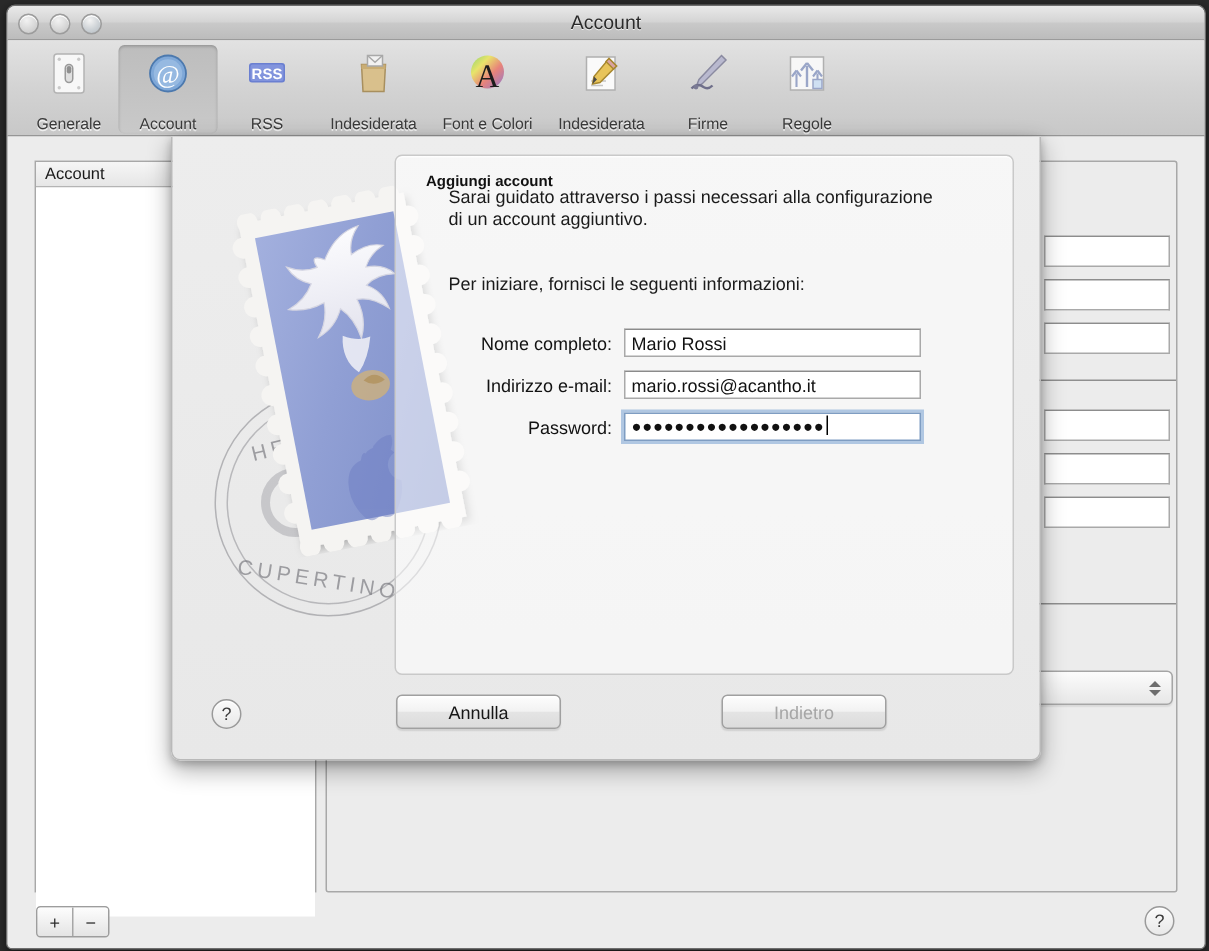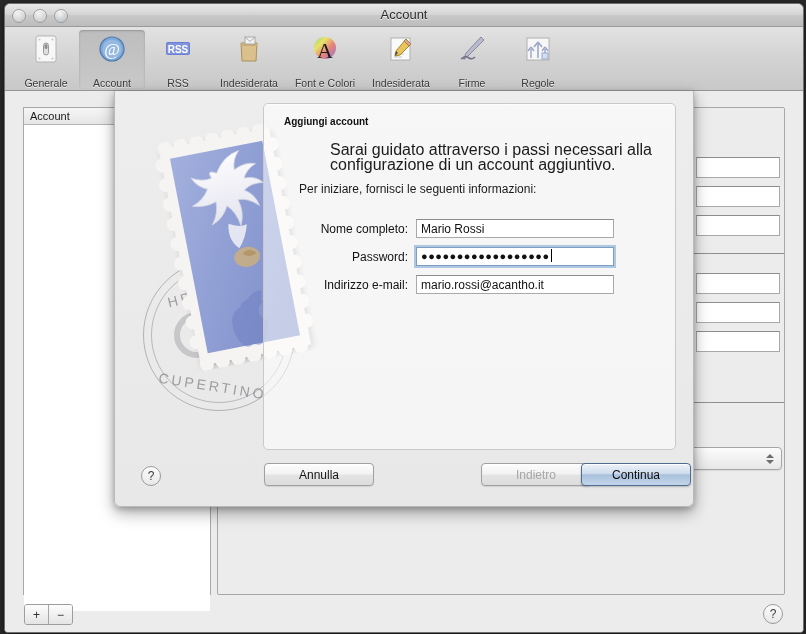--- a/index.html
+++ b/index.html
@@ -227,26 +227,25 @@
   }
   .sheet-title {
     position: absolute;
     left: 20px; top: 12px;
     font-size: 10px;
     font-weight: bold;
     color: #111;
   }
   .sheet-para {
     position: absolute;
-    left: 35px; top: 38px;
+    left: 35px; top: 20px;
     width: 330px;
-    font-size: 16px;
+    font-size: 12px;
     color: #1b1b1b;
     line-height: 15px;
-    margin-left: 31px;
   }
   .sheet-para2 {
     position: absolute;
     left: 35px; top: 78px;
     width: 350px;
     font-size: 12px;
     color: #1b1b1b;
   }
 
   .form {
@@ -627,38 +626,37 @@
           <div class="sheet-para2">Per iniziare, fornisci le seguenti informazioni:</div>
 
           <div class="form">
 
             <div class="form-row">
               <div class="form-label">Nome completo:</div>
               <input class="form-input" type="text" value="Mario Rossi" style="">
             </div>
 
             <div class="form-row">
+              <div class="form-label">Indirizzo e-mail:</div>
+              <input class="form-input" type="text" value="mario.rossi@acantho.it" style="">
+            </div>
+
+            <div class="form-row">
               <div class="form-label">Password:</div>
               <div class="form-input focused">
                 <span class="pw-dots">●●●●●●●●●●●●●●●●●●</span><span class="caret"></span>
               </div>
             </div>
 
-            <div class="form-row">
-              <div class="form-label">Indirizzo e-mail:</div>
-              <input class="form-input" type="text" value="mario.rossi@acantho.it" style="">
-            </div>
-
           </div>
         </div>
 
         <div class="sheet-footer">
           <div class="help-round sheet-help">?</div>
           <div class="btn btn-annulla">Annulla</div>
           <div class="btn disabled btn-indietro">Indietro</div>
-          <div class="btn default btn-continua">Continua</div>
         </div>
 
       </div>
 
     </div>
   </div>
 </div>
 
 </body></html>

